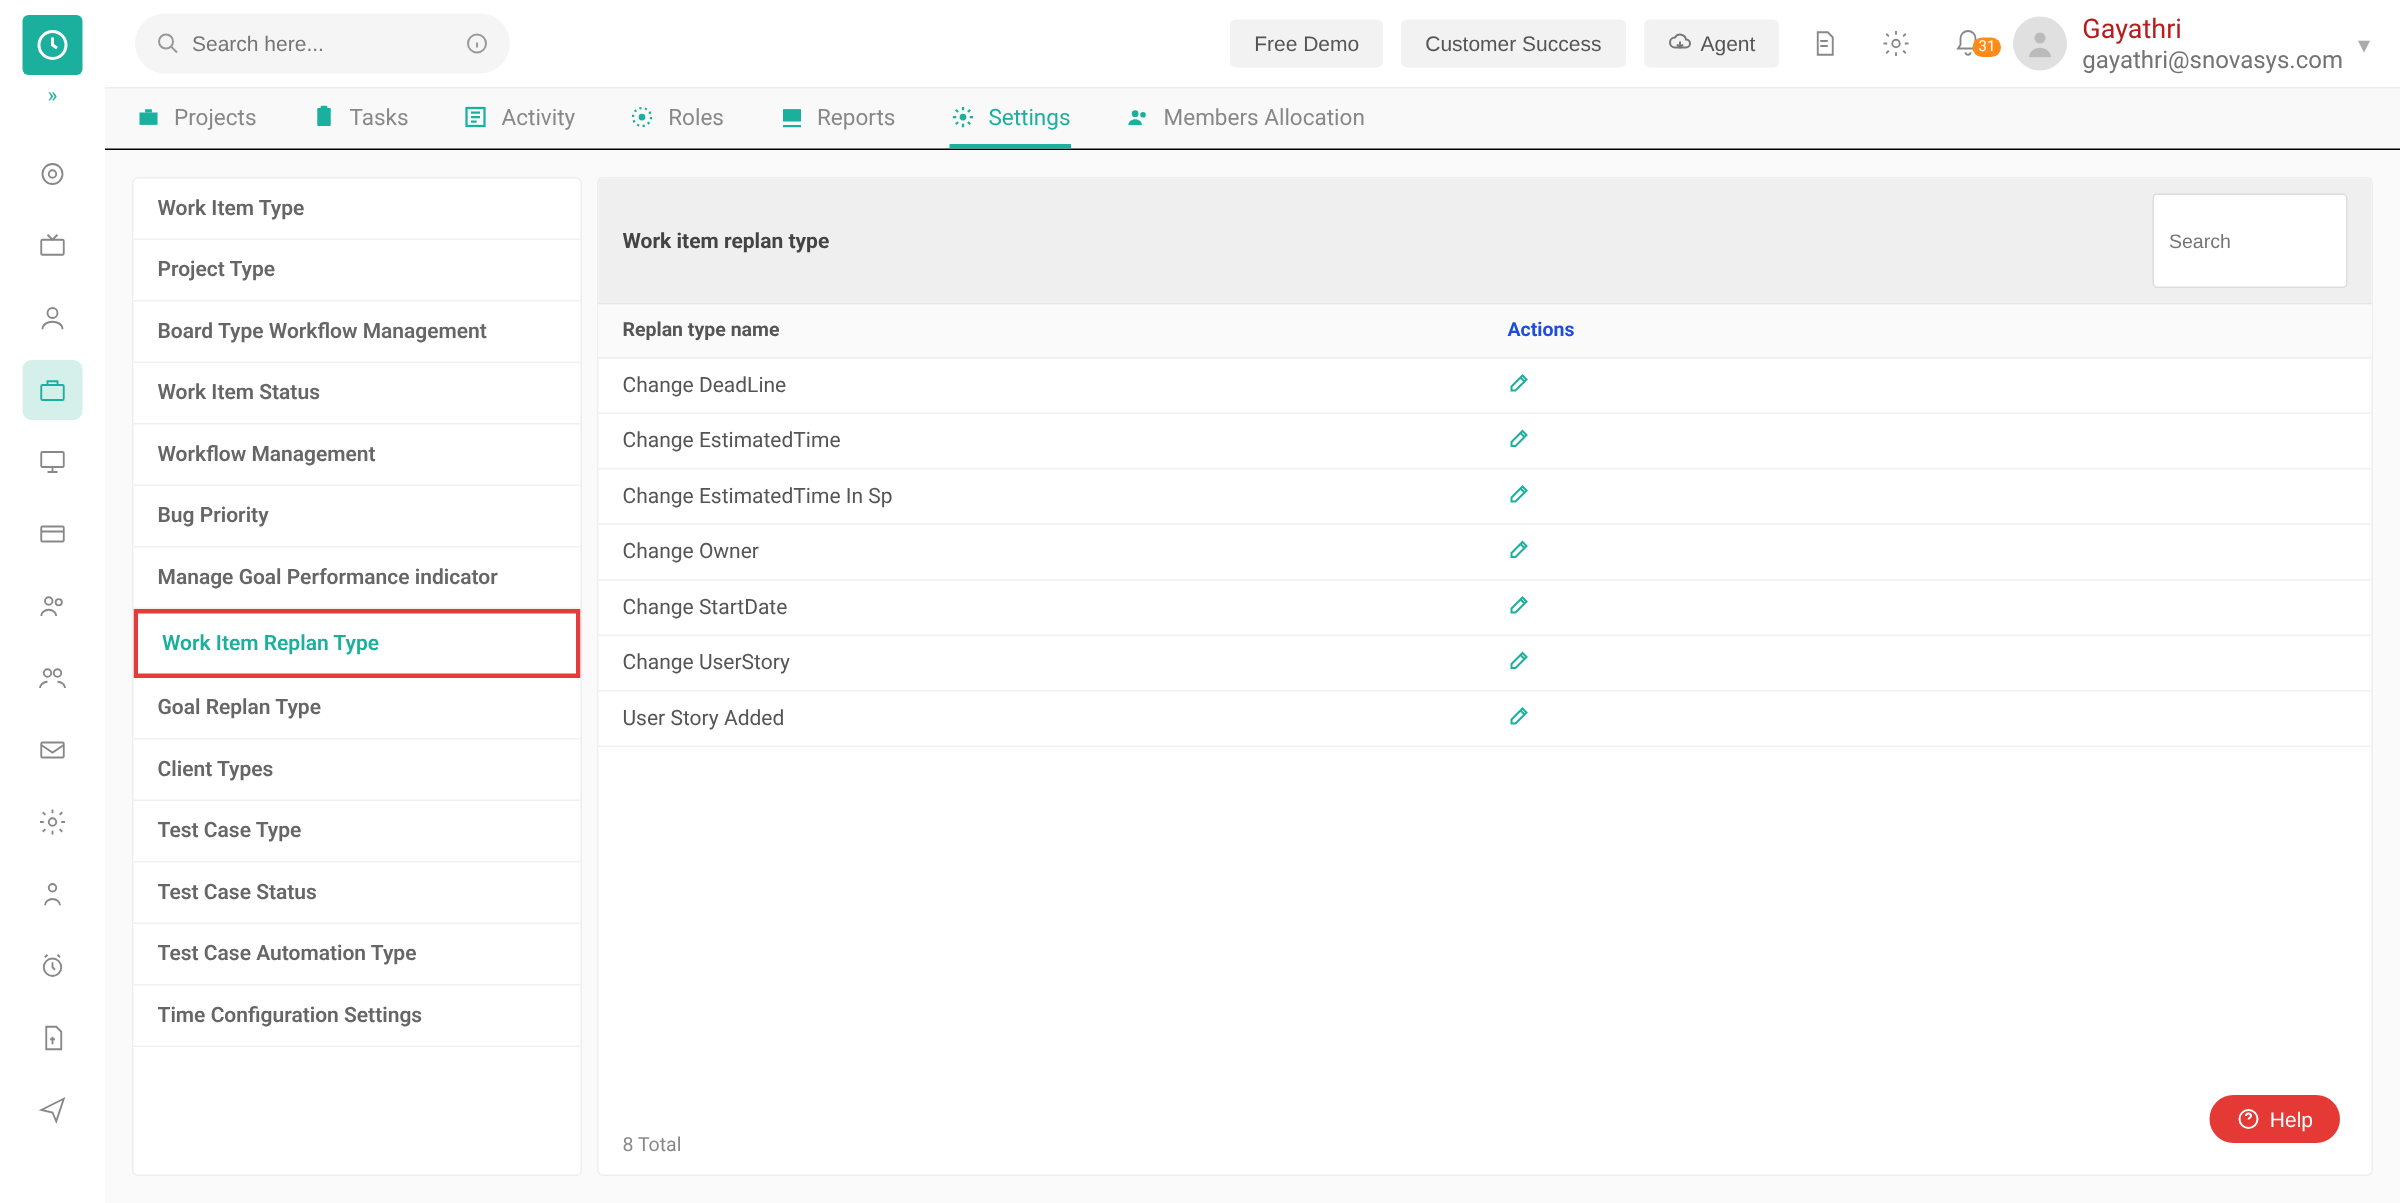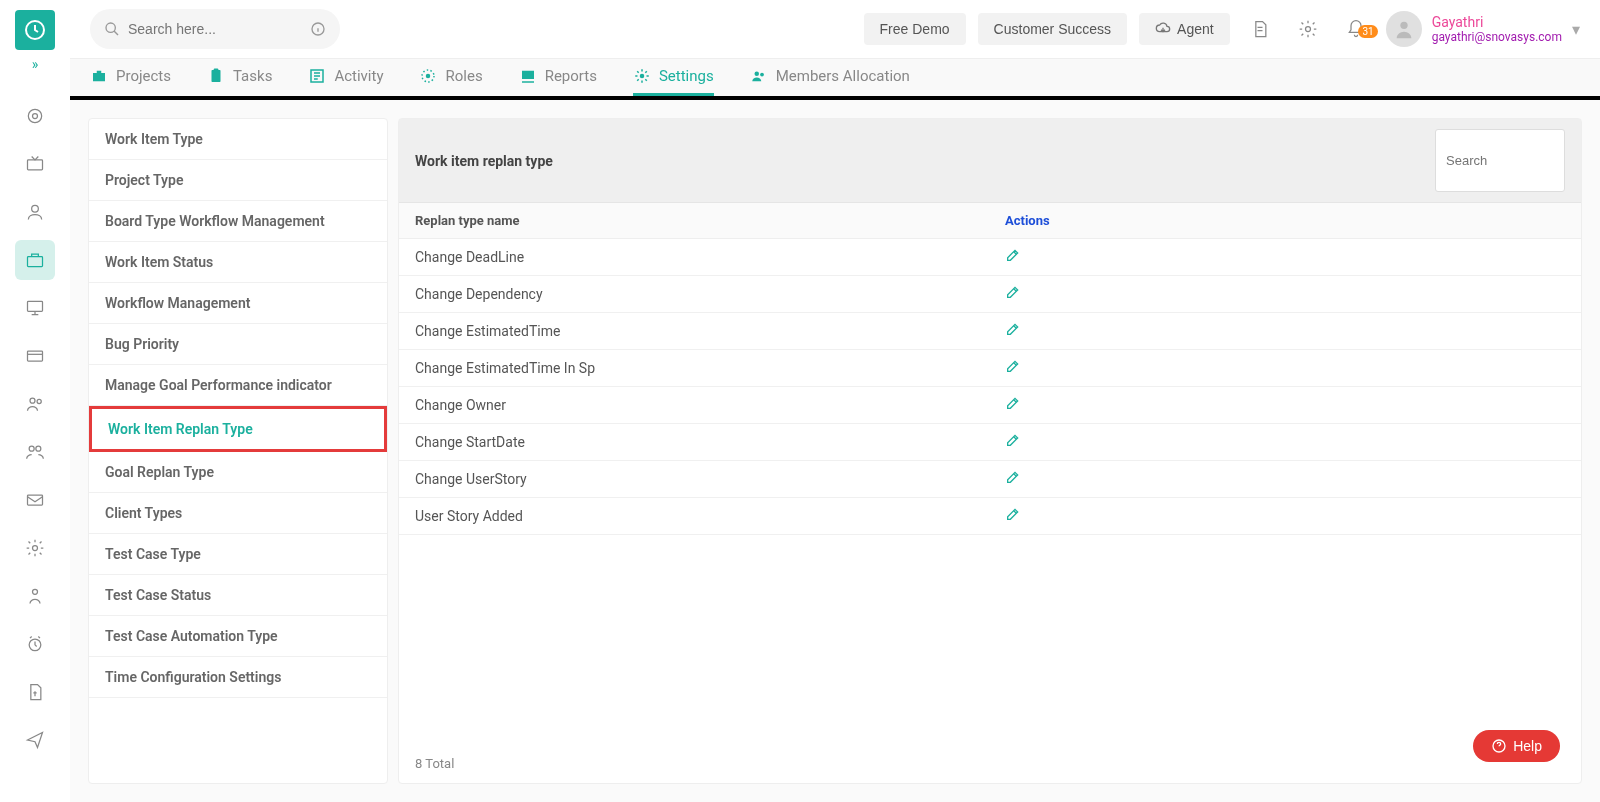--- a/index.html
+++ b/index.html
@@ -19,26 +19,26 @@
   .topbar { position: absolute; left: 70px; top: 0; right: 0; height: 58px; display: flex; align-items: center; padding: 0 20px; gap: 12px; }
   .search-wrap { display: flex; align-items: center; background: #f5f5f5; border-radius: 20px; padding: 0 14px; height: 40px; width: 250px; position: relative; }
   .search-wrap input { border: none; background: transparent; outline: none; flex: 1; font-size: 14px; color: #888; margin-left: 8px; }
   .top-btn { background: #f2f2f2; border: none; padding: 8px 16px; border-radius: 4px; font-size: 14px; color: #555; cursor: pointer; }
   .top-icon-btn { width: 36px; height: 36px; display: flex; align-items: center; justify-content: center; cursor: pointer; color: #888; }
   .notif { position: relative; }
   .notif-badge { position: absolute; top: -2px; right: -4px; background: #ff8c1a; color: #fff; font-size: 10px; border-radius: 8px; padding: 1px 4px; min-width: 14px; text-align: center; margin-top: 16px; }
   .user-block { display: flex; align-items: center; gap: 10px; cursor: pointer; }
   .user-avatar { width: 36px; height: 36px; background: #e0e0e0; border-radius: 50%; display:flex; align-items:center; justify-content:center; }
   .user-text { display: flex; flex-direction: column; }
-  .user-name { font-size: 14px; color: #ec4899; }
-  .user-email { font-size: 12px; color: #a21caf; }
+  .user-name { font-size: 18px; color: #b91c1c; }
+  .user-email { font-size: 16px; color: #737373; }
   .agent-btn { display:flex; align-items:center; gap:6px; }
 
   
-  .tabs-row { position: absolute; left: 70px; top: 58px; right: 0; height: 42px; background: #f9f9f9; border-top: 1px solid #eee; border-bottom: 4px solid #000000; display: flex; align-items: center; padding: 0 20px; gap: 36px; }
+  .tabs-row { position: absolute; left: 70px; top: 58px; right: 0; height: 42px; background: #f9f9f9; border-top: 1px solid #eee; border-bottom: 1px solid #000000; display: flex; align-items: center; padding: 0 20px; gap: 36px; }
   .tab { display: flex; align-items: center; gap: 8px; color: #888; font-size: 15px; cursor: pointer; height: 100%; border-bottom: 3px solid transparent; }
   .tab.active { color: #1bb09e; border-bottom-color: #1bb09e; align-items: center; }
   .tab svg { width: 18px; height: 18px; }
 
   
   .main { position: absolute; left: 70px; top: 100px; right: 0; bottom: 0; display: flex; padding: 18px; gap: 10px; background:#fafafa; }
   .side-panel { width: 300px; background: #fff; border: 1px solid #eee; border-radius: 4px; overflow-y: auto; }
   .side-item { padding: 12px 16px; font-size: 14px; color: #666; font-weight: 600; border-bottom: 1px solid #f0f0f0; cursor: pointer; }
   .side-item.active { color: #1bb09e; border: 3px solid #e43b3b; }
   .content-panel { flex: 1; background: #fff; border: 1px solid #eee; border-radius: 4px; display: flex; flex-direction: column; position:relative; }
@@ -294,29 +294,20 @@
         <div class="tbl-row">
           <div class="cell-name">Change DeadLine</div>
           <div class="cell-act"><span class="edit-btn">
               <svg width="16" height="16" viewBox="0 0 24 24" fill="none" stroke="#1bb09e" stroke-width="2">
                 <path d="M4 20h4L19 9l-4-4L4 16v4z"></path>
                 <path d="M13 7l4 4"></path>
               </svg>
             </span></div>
         </div>
         <div class="tbl-row">
-          <div class="cell-name">Change Dependency</div>
-          <div class="cell-act"><span class="edit-btn">
-              <svg width="16" height="16" viewBox="0 0 24 24" fill="none" stroke="#1bb09e" stroke-width="2">
-                <path d="M4 20h4L19 9l-4-4L4 16v4z"></path>
-                <path d="M13 7l4 4"></path>
-              </svg>
-            </span></div>
-        </div>
-        <div class="tbl-row">
           <div class="cell-name">Change EstimatedTime</div>
           <div class="cell-act"><span class="edit-btn">
               <svg width="16" height="16" viewBox="0 0 24 24" fill="none" stroke="#1bb09e" stroke-width="2">
                 <path d="M4 20h4L19 9l-4-4L4 16v4z"></path>
                 <path d="M13 7l4 4"></path>
               </svg>
             </span></div>
         </div>
         <div class="tbl-row">
           <div class="cell-name">Change EstimatedTime In Sp</div>

